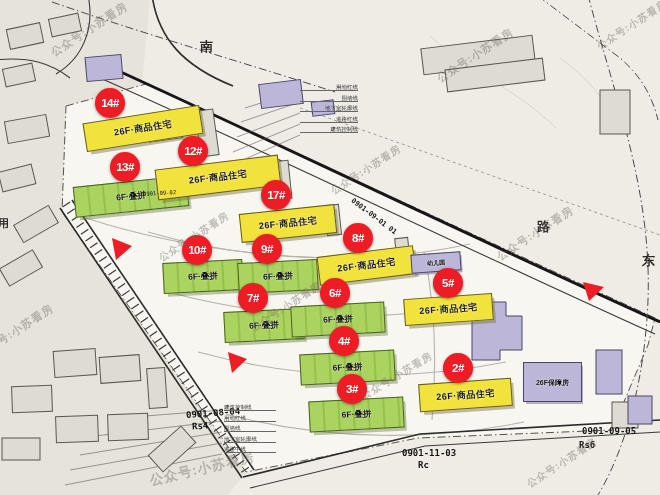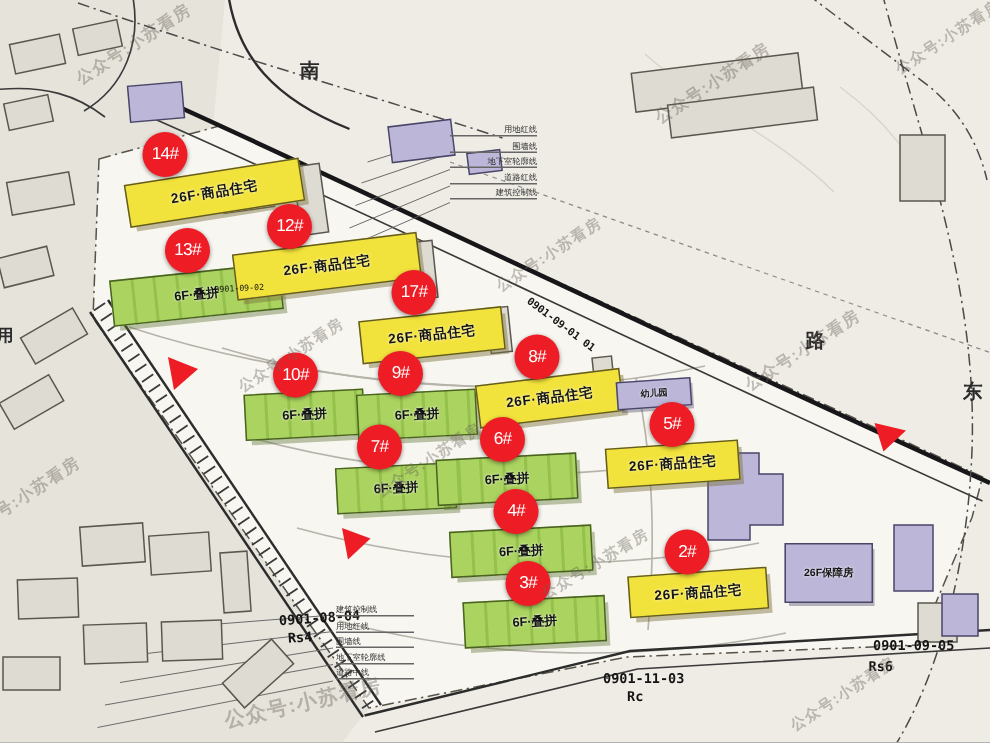--- a/index.html
+++ b/index.html
@@ -25,21 +25,21 @@
     text-shadow:0 0 2px rgba(255,255,255,.9);border-color:rgba(50,70,20,.8);
   }
   .bldg.purple{
     background:var(--c-purple,#bcb7d8);font-size:7px;
     box-shadow:2px 3px 0 -1px rgba(80,75,110,.4);border-color:#4a4668;
     text-shadow:0 0 2px rgba(255,255,255,.9);
   }
   
   .badge{
     position:absolute;width:30px;height:30px;border-radius:50%;
-    background:var(--c-red,#ee1c25);color:#fff;font-weight:normal;font-size:11.5px;
+    background:var(--c-red,#ee1c25);color:#fff;font-weight:bold;font-size:11.5px;
     display:flex;align-items:center;justify-content:center;
     transform:translate(-50%,-50%);box-shadow:0 1px 3px rgba(0,0,0,.45);
     z-index:30;letter-spacing:-.5px;
   }
   
   .wm{
     position:absolute;color:rgba(104,99,93,.40);font-weight:bold;white-space:nowrap;
     transform-origin:left center;z-index:40;pointer-events:none;letter-spacing:1px;
   }
   

